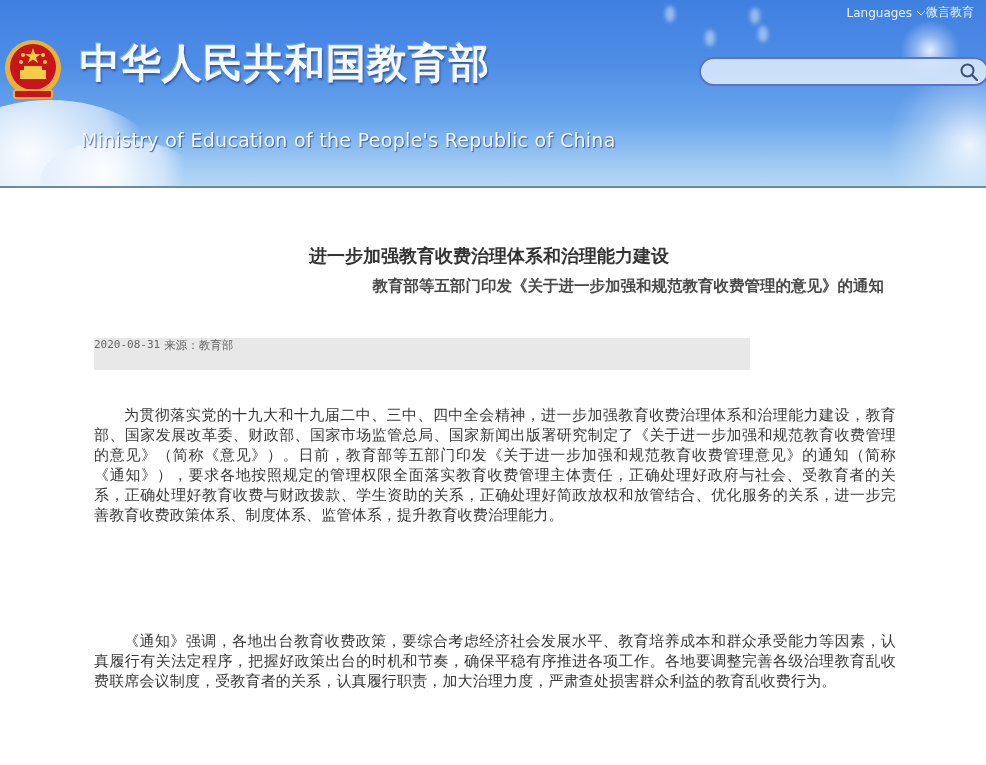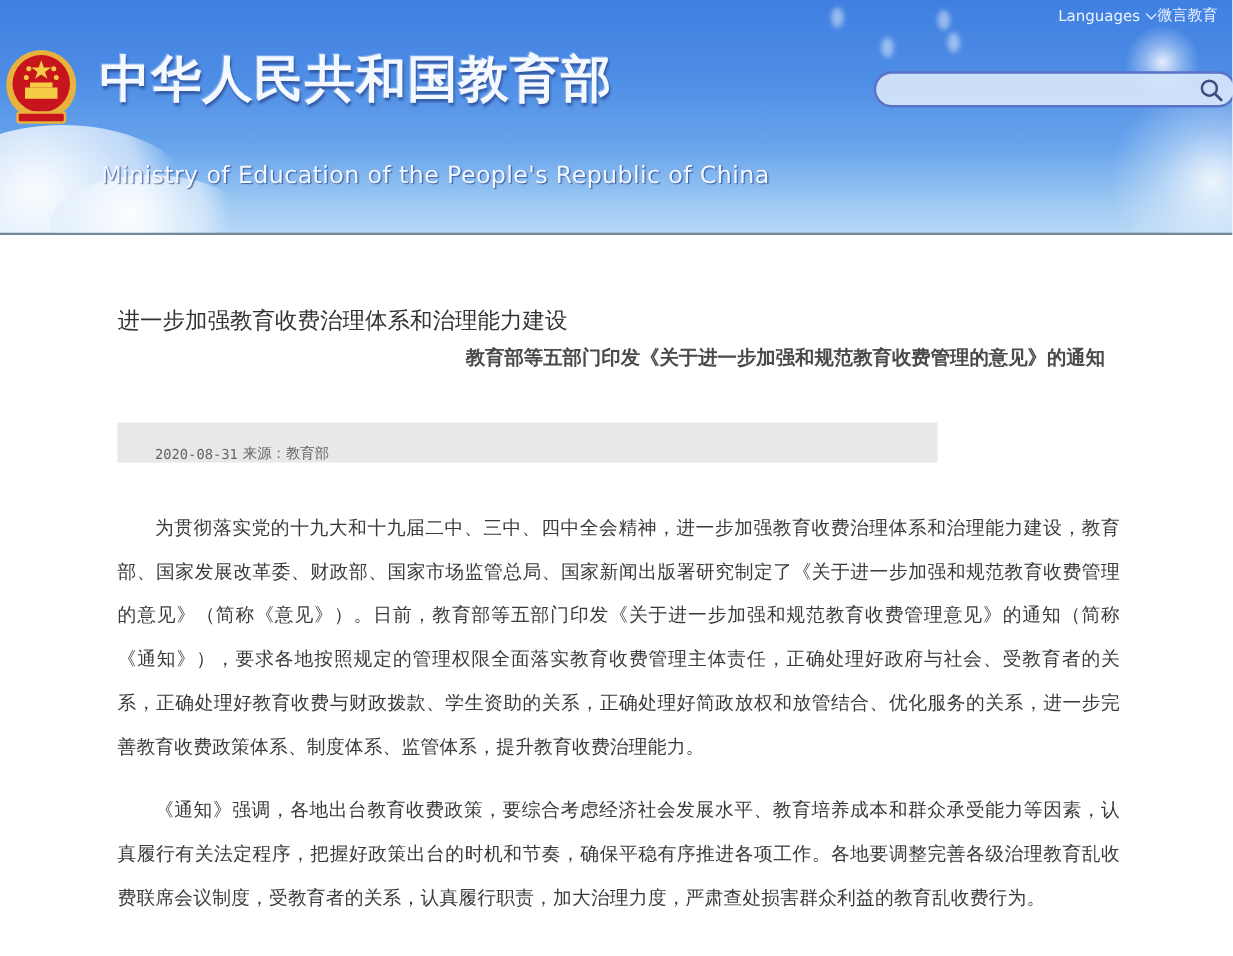--- a/index.html
+++ b/index.html
@@ -54,36 +54,36 @@
     .search-icon { position: absolute; right: 8px; top: 3px; width: 20px; height: 20px; cursor: pointer; }
     .breadcrumb {
       position: absolute; left: 0; top: 158px; display: flex; align-items: flex-end;
       font-size: 12.5px; color: #3c4b5c; white-space: nowrap;
     }
     .breadcrumb .sep { margin: 0 6px; color: #8a9db0; font-size: 11px; }
     .breadcrumb a { color: #3c4b5c; text-decoration: none; cursor: pointer; margin-top: 28px; }
 
     .article { position: absolute; left: 94px; top: 188px; width: 800px; }
     .title {
-      position: absolute; left: 0; top: 56px; width: 790px; text-align: left;
-      font-size: 18px; font-weight: normal; color: #333333;
+      position: absolute; left: 0; top: 56px; width: 790px; text-align: center;
+      font-size: 18px; font-weight: bold; color: #333333;
     }
     .subtitle {
       position: absolute; left: 0; top: 88px; width: 790px; text-align: right;
       font-size: 15.5px; font-weight: bold; color: #4a4a4a;
     }
     .meta-bar {
       position: absolute; left: 0; top: 150px; width: 656px; height: 32px;
-      background: #e8e8e8; display: flex; align-items: flex-end;
-      font-size: 11.5px; color: #666; padding-left: 30px; box-sizing: border-box;
+      background: #e8e8e8; display: flex; align-items: flex-start;
+      font-size: 11.5px; color: #666; box-sizing: border-box;
     }
     .meta-bar .date { font-family: "DejaVu Sans Mono", monospace; font-size: 11px; margin-right: 4px; }
     .para {
       position: absolute; left: 0; width: 802px;
-      font-size: 15px; line-height: 35px; color: #3a3a3a;
+      font-size: 15px; line-height: 20px; color: #3a3a3a;
       text-indent: 2em; text-align: justify; letter-spacing: 0.15px;
     }
     .p1 { top: 217px; }
     .p2 { top: 443px; }
   </style>
 </head>
 <body>
 
 <div class="header">
   <div class="cloud" style="left:-60px;top:100px;width:220px;height:130px;"></div>

